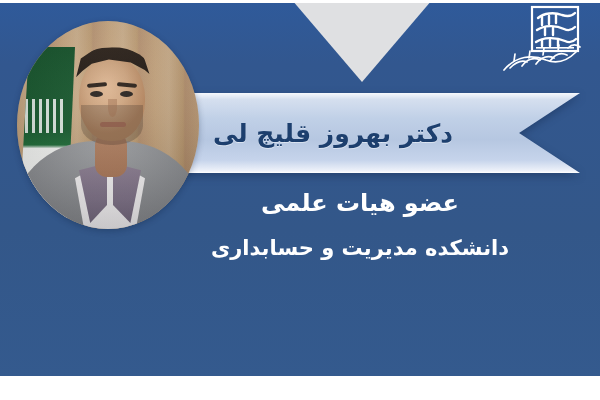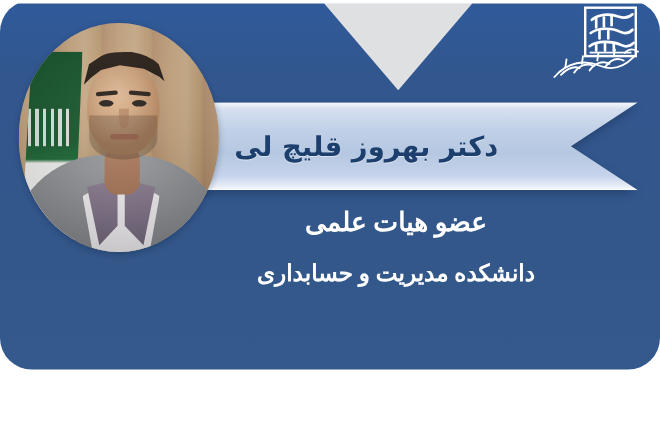--- a/index.html
+++ b/index.html
@@ -12,24 +12,23 @@
     width: 600px;
     height: 400px;
     overflow: hidden;
     font-family: "DejaVu Sans", "Liberation Sans", sans-serif;
   }
 
   
   .card {
     position: relative;
     width: 600px;
-    height: 336px;
+    height: 376px;
     background: #ffffff;
     overflow: hidden;
-    border-radius: 29px;
   }
 
   
   .top-strip {
     position: absolute;
     left: 0; top: 0;
     width: 600px; height: 3px;
     background: #ffffff;
     z-index: 9;
   }
@@ -145,21 +144,20 @@
   
   .subtitle {
     position: absolute;
     left: 180px;
     top: 188px;
     width: 360px;
     z-index: 5;
     text-align: center;
     direction: rtl;
     color: #ffffff;
-    font-family: Liberation Serif, serif;
   }
   .subtitle .line1 {
     font-size: 24px;
     font-weight: bold;
     line-height: 1.28;
     letter-spacing: -0.4px;
     white-space: nowrap;
   }
   .subtitle .line2 {
     font-size: 21px;

